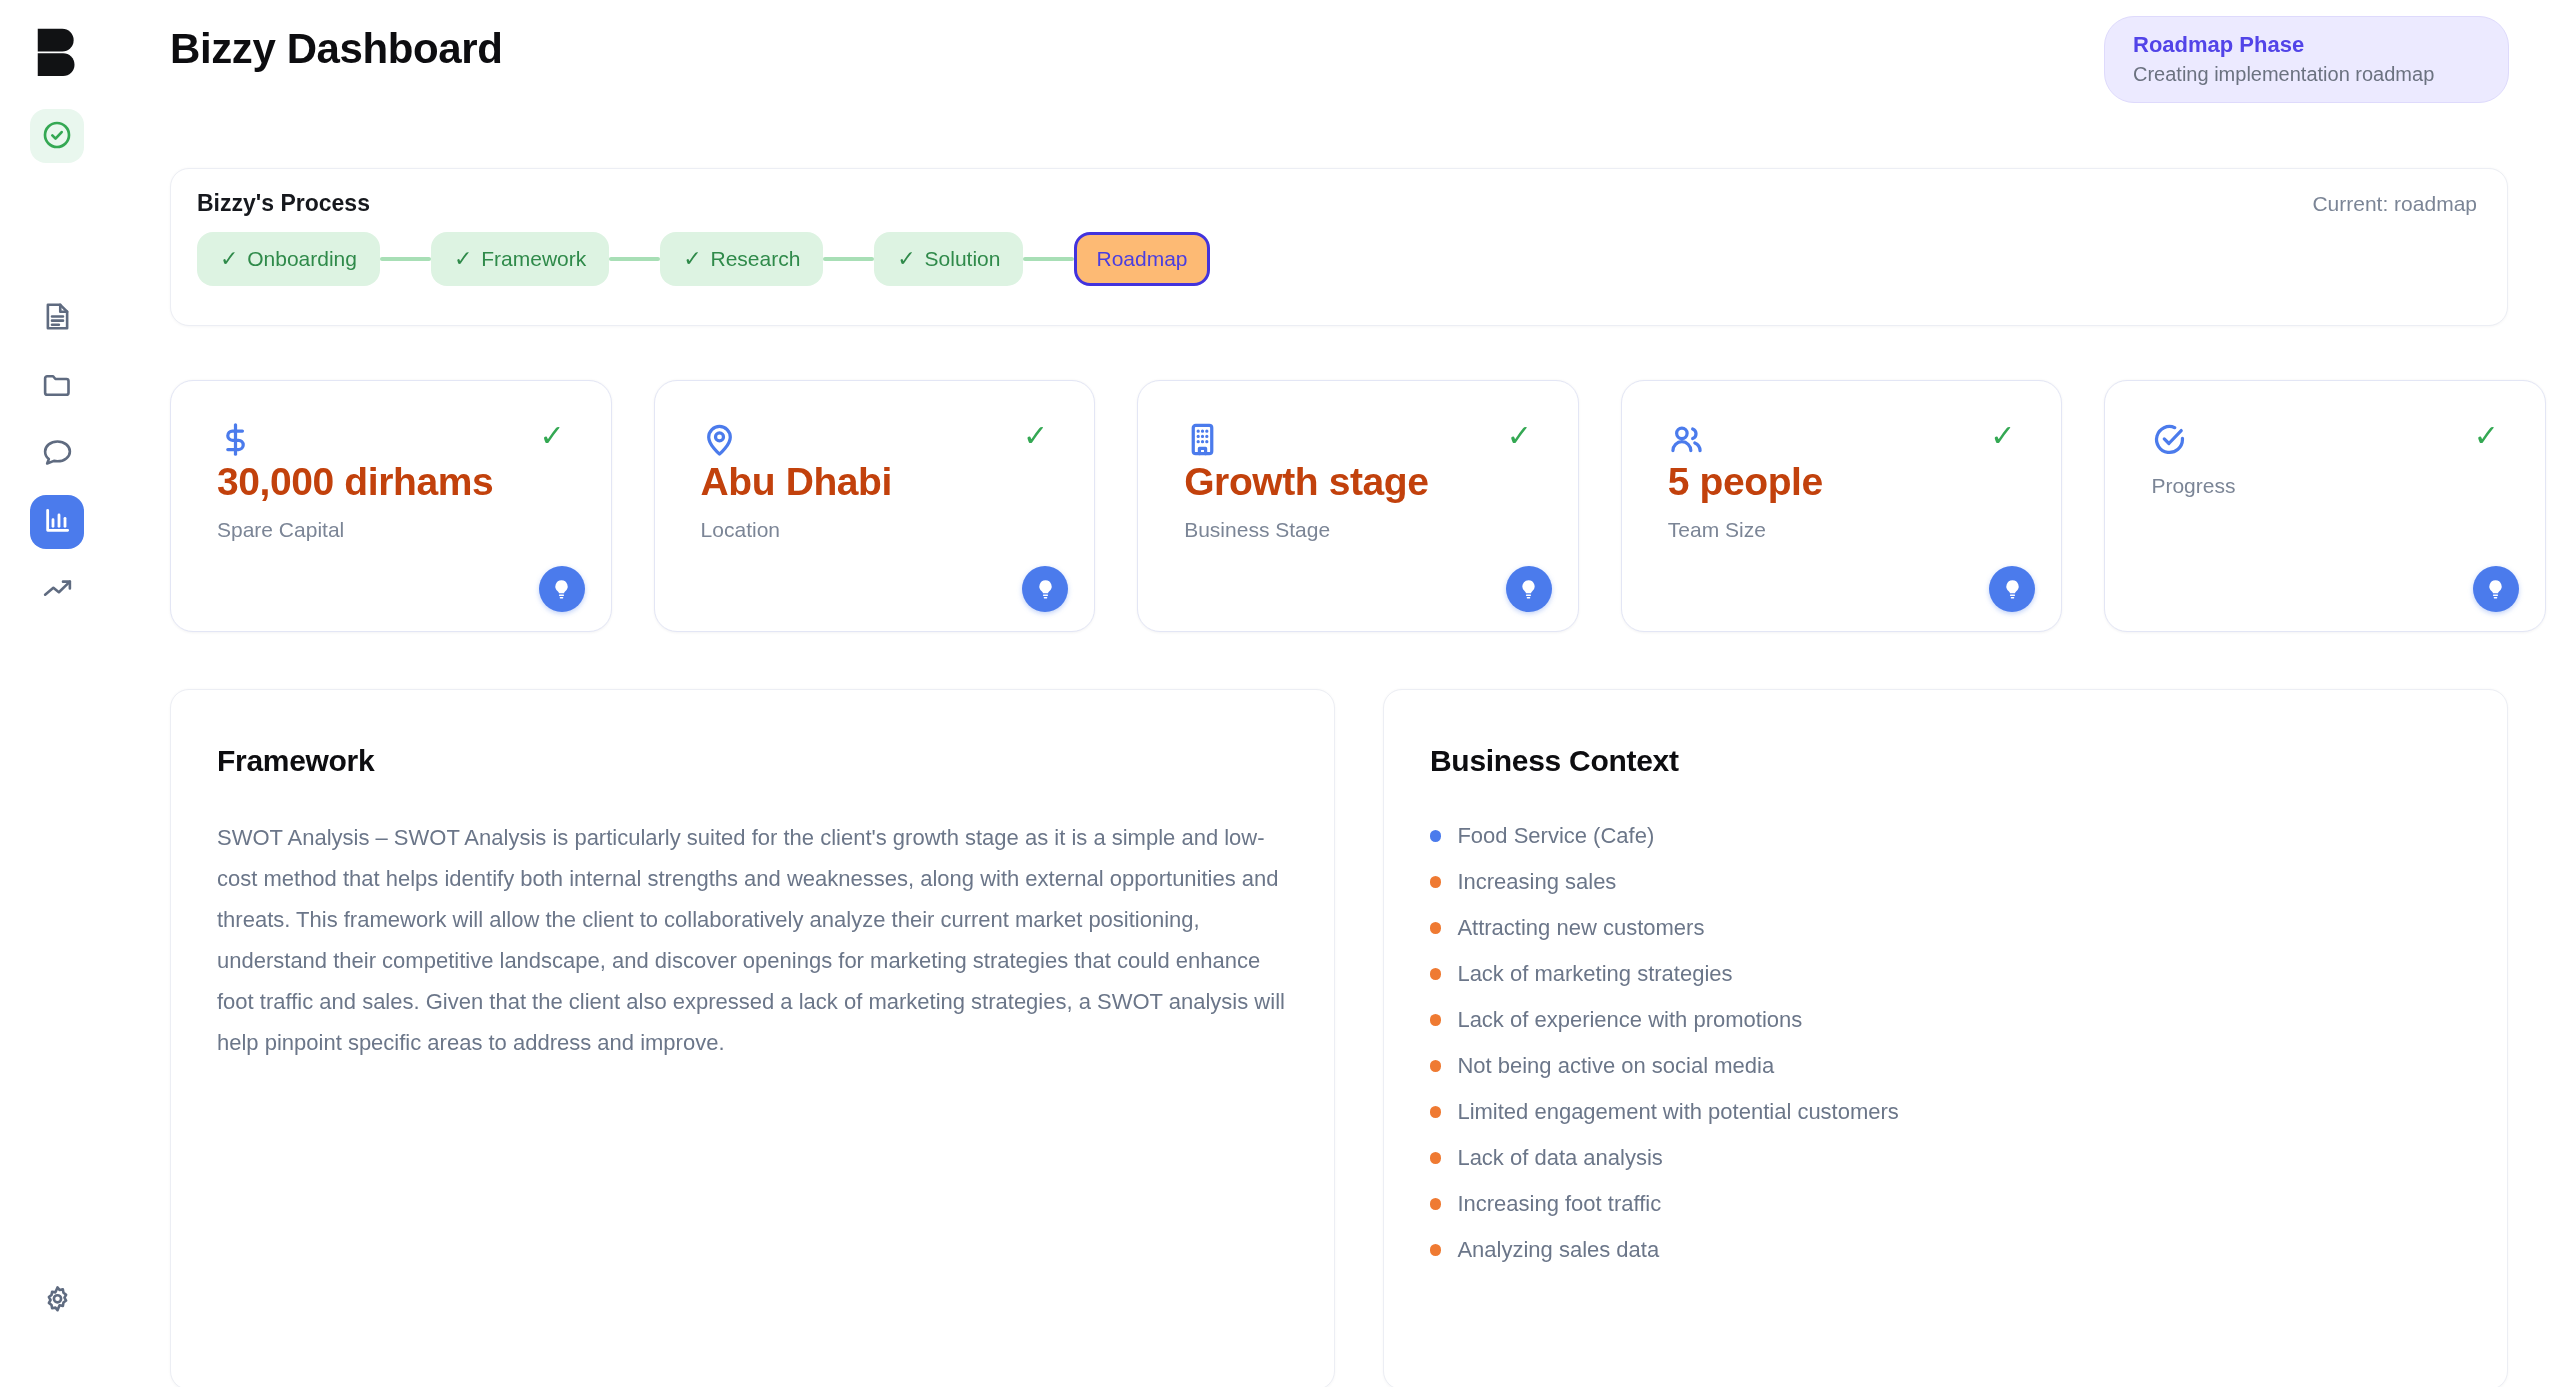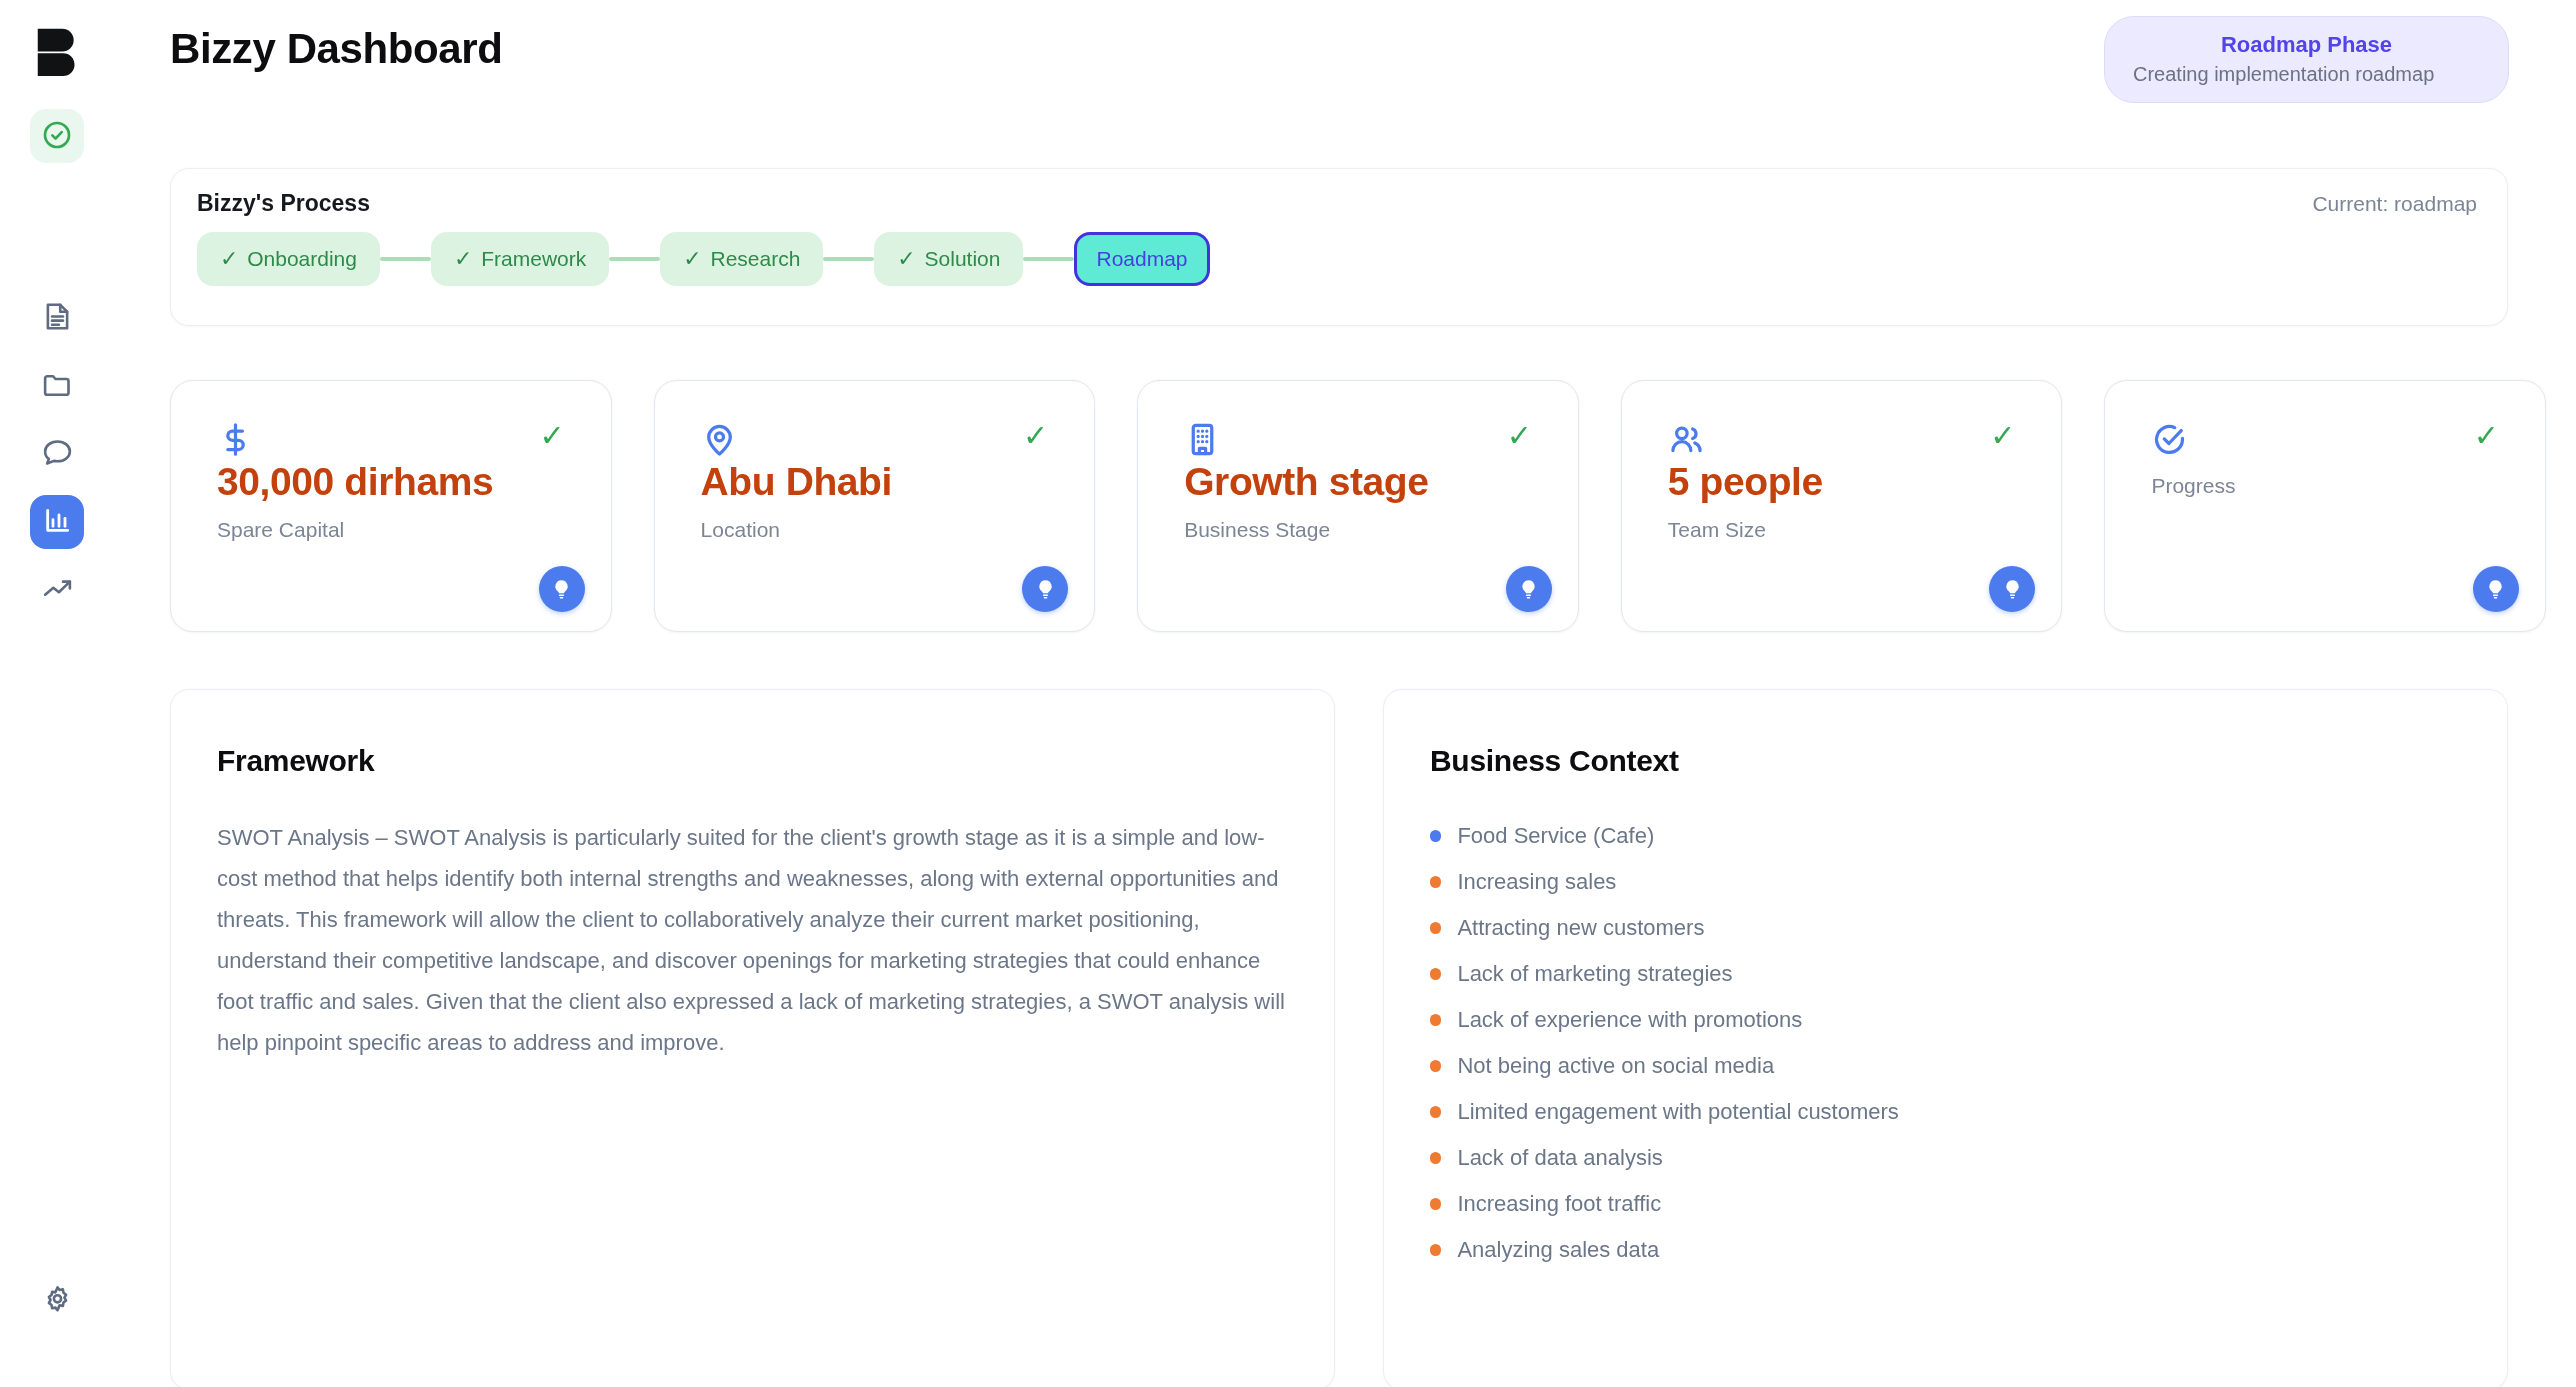--- a/index.html
+++ b/index.html
@@ -67,21 +67,20 @@
     right: 67px; top: 16px;
     width: 405px;
     background: #eceaff;
     border: 0.9px solid #dedafc;
     border-radius: 30px;
     padding: 14px 28px 16px 28px;
   }
   .phase-badge .pb-title {
     font-size: 22px; font-weight: 700; color: #5244e8;
     line-height: 1.25;
-    text-align: center;
   }
   .phase-badge .pb-sub {
     font-size: 20px; color: #6b7280; margin-top: 3.5px; line-height: 1.2;
   }
 
   
   .process-panel {
     position: absolute;
     left: 170px; top: 168px;
     width: 2338px; height: 158px;
@@ -109,21 +108,21 @@
     border-radius: 16px;
     font-size: 21px;
     white-space: nowrap;
   }
   .step.done {
     background: #ddf3e2;
     color: #2f8a4a;
   }
   .step.done .ck { margin-right: 8.8px; font-size: 22px; }
   .step.current {
-    background: #5eead4;
+    background: #fdba74;
     color: #4a3ee0;
     border: 3.5px solid #4233dd;
     padding: 0 19px;
   }
   .connector {
     width: 51px; height: 4.4px;
     background: #a8dfb6;
     border-radius: 2.6px;
   }
 

